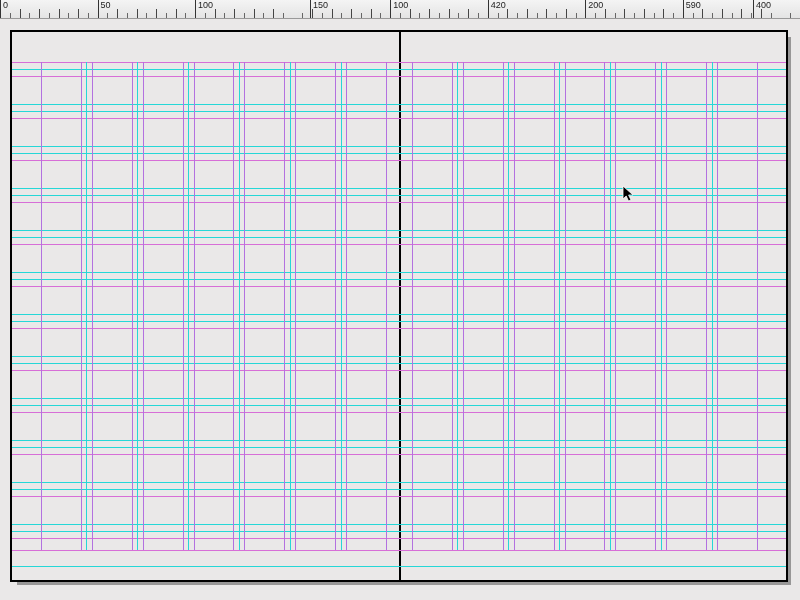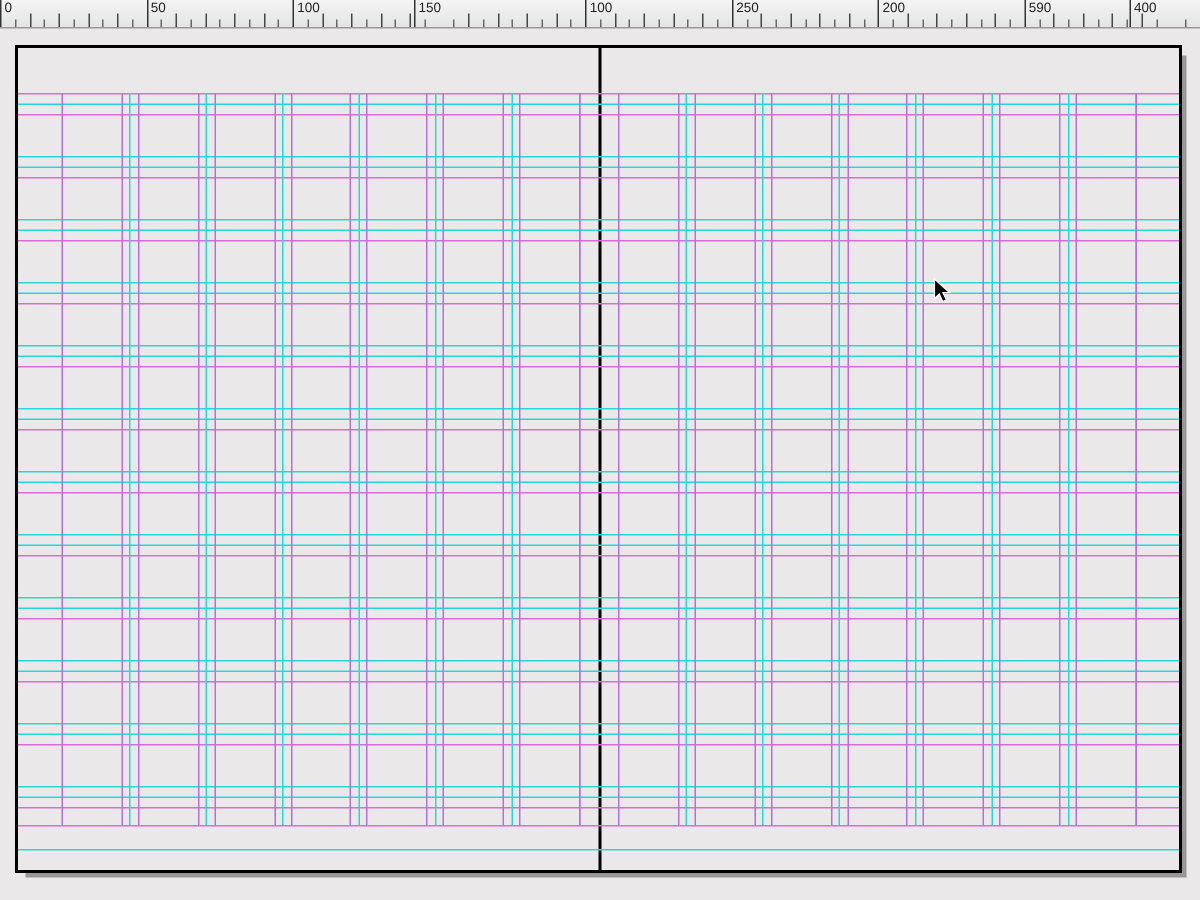--- a/index.html
+++ b/index.html
@@ -123,21 +123,21 @@
     </div>
     <div class="tick minor" style="left: 204.855px;"></div>
     <div class="tick med" style="left: 214.61px;"></div>
     <div class="tick minor" style="left: 224.365px;"></div>
     <div class="tick med" style="left: 234.12px;"></div>
     <div class="tick minor" style="left: 243.875px;"></div>
     <div class="tick med" style="left: 253.63px;"></div>
     <div class="tick minor" style="left: 263.385px;"></div>
     <div class="tick med" style="left: 273.14px;"></div>
     <div class="tick minor" style="left: 282.895px;"></div>
-    <div class="tick major" style="left: 276px;">
+    <div class="tick major" style="left: 310px;">
       <span class="lbl">150</span>
     </div>
     <div class="tick minor" style="left: 302.405px;"></div>
     <div class="tick med" style="left: 312.16px;"></div>
     <div class="tick minor" style="left: 321.915px;"></div>
     <div class="tick med" style="left: 331.67px;"></div>
     <div class="tick minor" style="left: 341.425px;"></div>
     <div class="tick med" style="left: 351.18px;"></div>
     <div class="tick minor" style="left: 360.935px;"></div>
     <div class="tick med" style="left: 370.69px;"></div>
@@ -148,21 +148,21 @@
     <div class="tick minor" style="left: 399.955px;"></div>
     <div class="tick med" style="left: 409.71px;"></div>
     <div class="tick minor" style="left: 419.465px;"></div>
     <div class="tick med" style="left: 429.22px;"></div>
     <div class="tick minor" style="left: 438.975px;"></div>
     <div class="tick med" style="left: 448.73px;"></div>
     <div class="tick minor" style="left: 458.485px;"></div>
     <div class="tick med" style="left: 468.24px;"></div>
     <div class="tick minor" style="left: 477.995px;"></div>
     <div class="tick major" style="left: 487.75px;">
-      <span class="lbl">250</span>
+      <span class="lbl">420</span>
     </div>
     <div class="tick minor" style="left: 497.505px;"></div>
     <div class="tick med" style="left: 507.26px;"></div>
     <div class="tick minor" style="left: 517.015px;"></div>
     <div class="tick med" style="left: 526.77px;"></div>
     <div class="tick minor" style="left: 536.525px;"></div>
     <div class="tick med" style="left: 546.28px;"></div>
     <div class="tick minor" style="left: 556.035px;"></div>
     <div class="tick med" style="left: 565.79px;"></div>
     <div class="tick minor" style="left: 575.545px;"></div>

